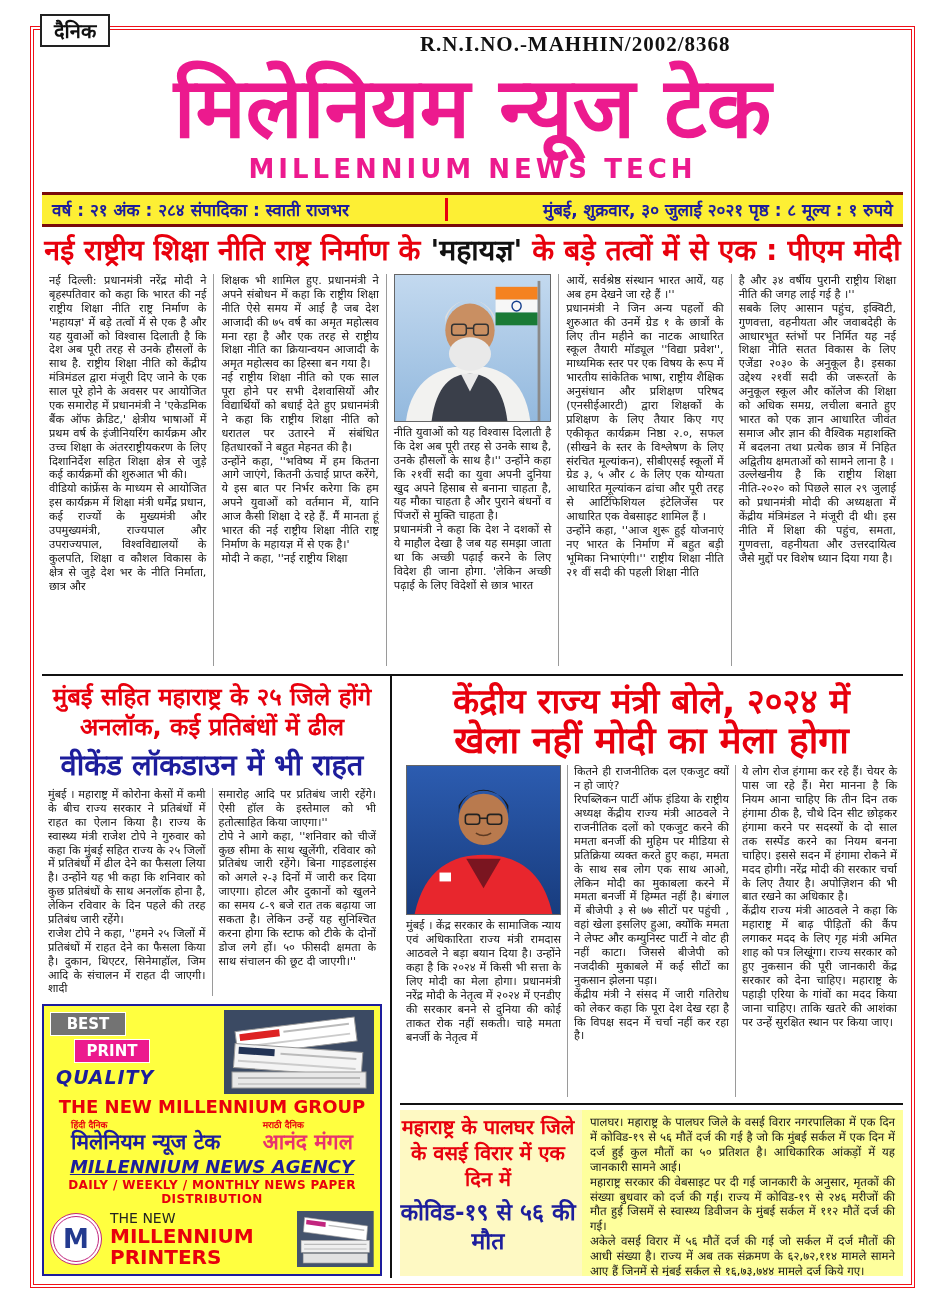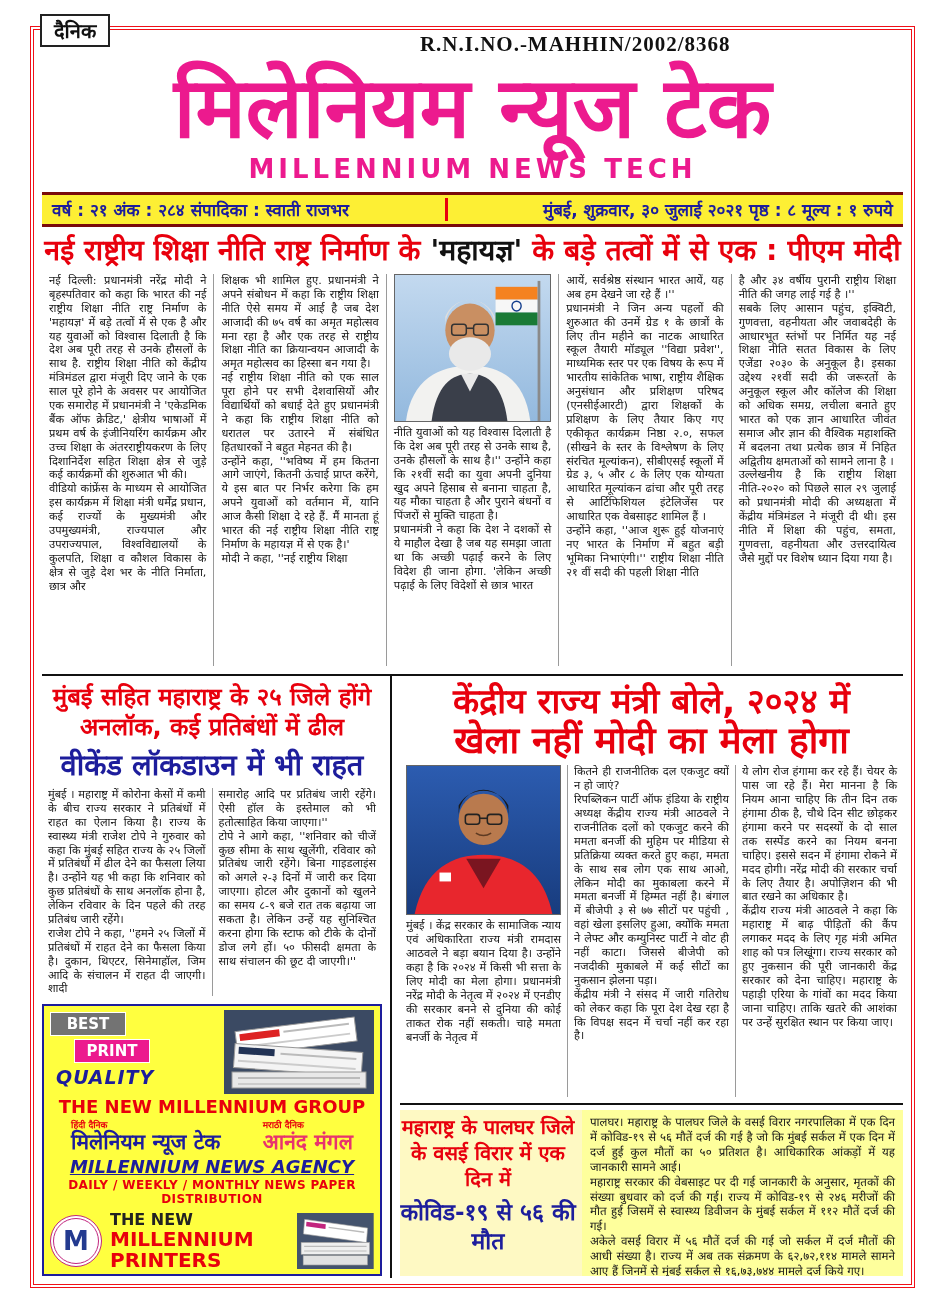--- a/index.html
+++ b/index.html
@@ -71,21 +71,21 @@
   .ad-paper .name { font-size:21px; font-weight:bold; line-height:1.1; }
   .name-blue { color:#1d1d9c; }
   .name-pink { color:#e8336e; }
   .ad-agency { color:#1d1d9c; font-weight:bold; font-style:italic; font-size:18px; text-align:center;
                text-decoration:underline; margin-top:2px; }
   .ad-sub { color:#e8000d; font-size:12px; font-weight:bold; text-align:center; letter-spacing:.4px; margin-top:1px; }
   .ad-bottom { display:flex; align-items:center; gap:8px; margin-top:4px; }
   .ad-logo { width:52px; height:52px; min-width:52px; border-radius:50%; background:#fff;
              border:4px double #c2257e; display:flex; align-items:center; justify-content:center;
              font-size:26px; font-weight:bold; color:#233a8f; }
-  .ad-printers .pre { font-size:16px; font-weight:bold; color:#222; }
+  .ad-printers .pre { font-size:14px; font-weight:normal; color:#222; }
   .ad-printers .big { font-size:20px; font-weight:bold; color:#e8000d; line-height:1.05; }
 
   
   .minister-head { text-align:center; color:#e8000d; font-weight:bold; line-height:1.12; }
   .minister-head .mh1 { font-size:34px; }
   .minister-head .mh2 { font-size:37px; }
   .minister-cols { display:flex; height:332px; overflow:hidden; margin-top:4px; }
   .minister-cols .col { padding:0 6px; }
 
   

